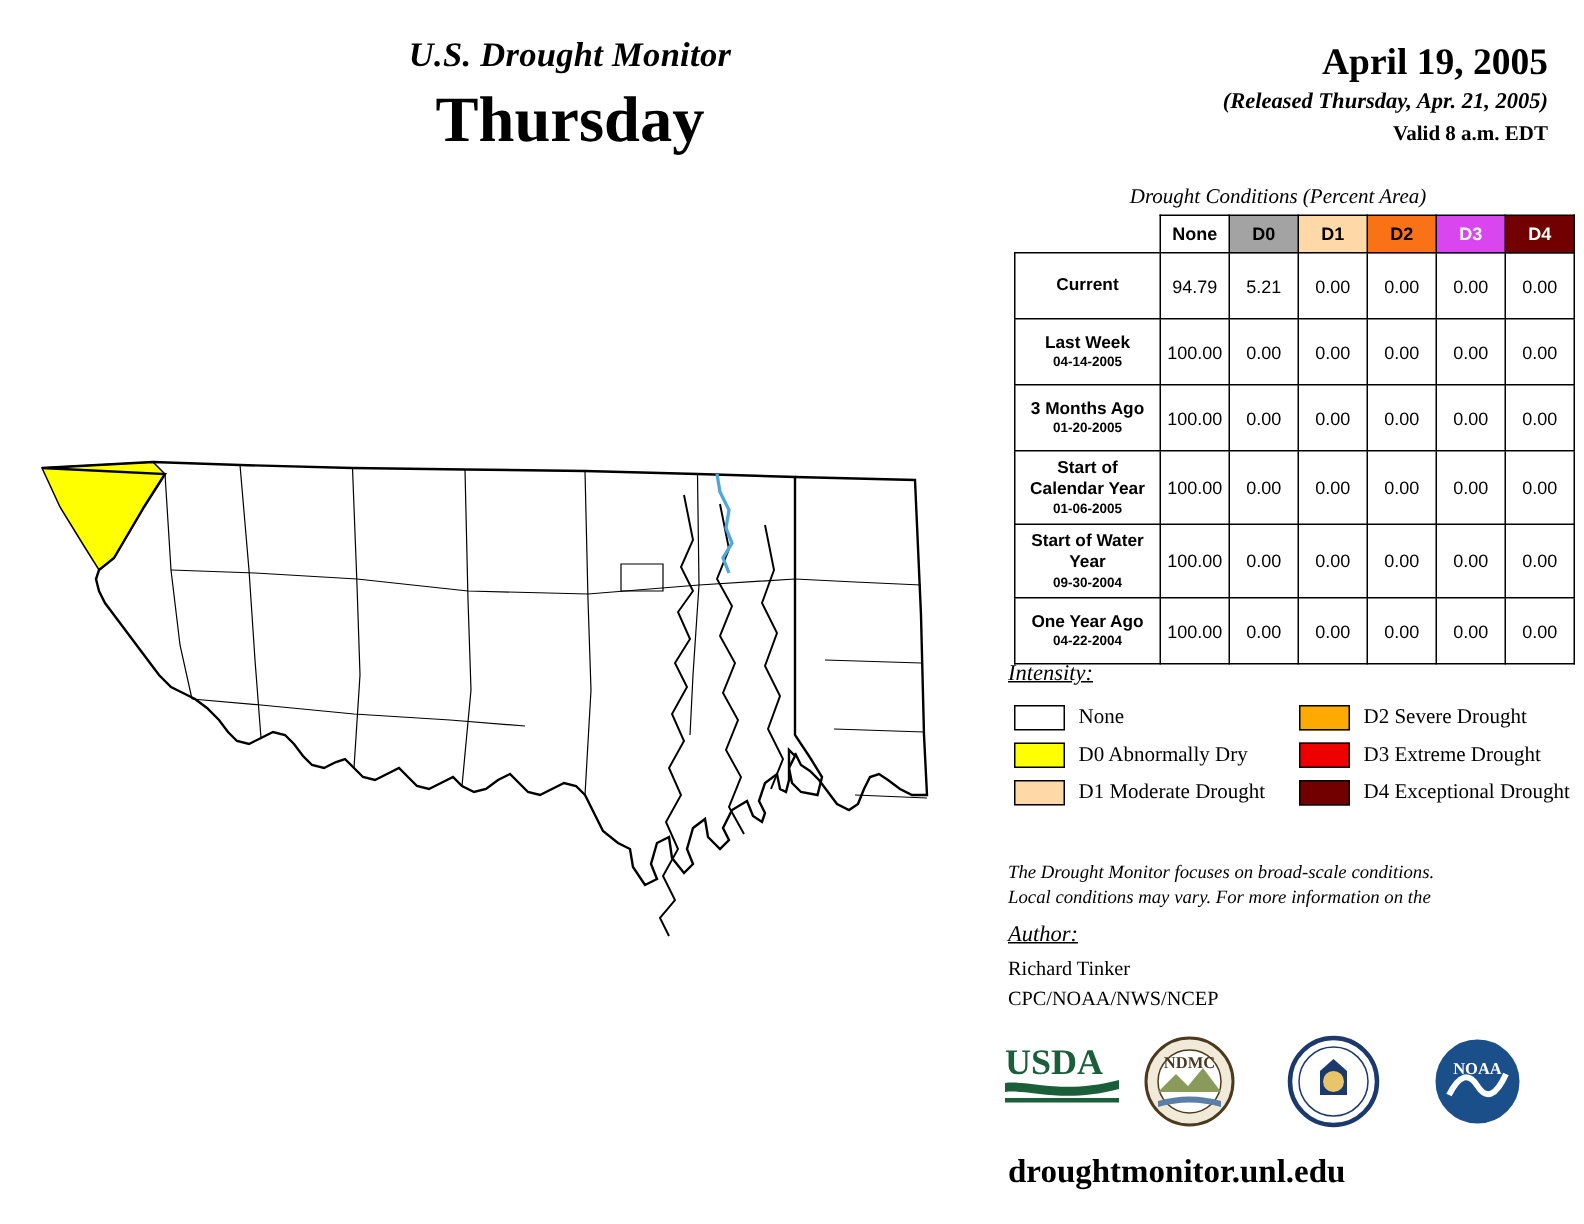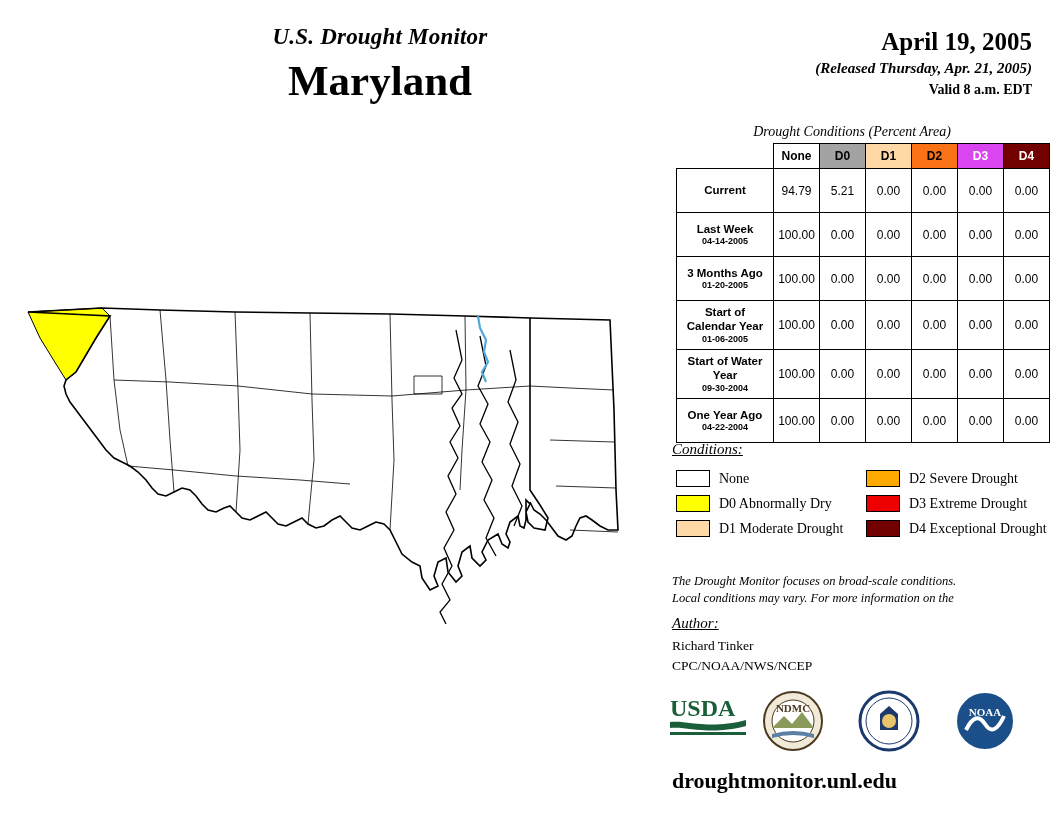--- a/index.html
+++ b/index.html
@@ -210,21 +210,21 @@
     top: 290px;
     width: 640px;
     height: 360px;
   }
 </style>
 </head>
 <body>
 
 <div id="title-block">
   <div id="dm-title">U.S. Drought Monitor</div>
-  <div id="state-title">Maryland</div>
+  <div id="state-title">Thursday</div>
 </div>
 
 <div id="date-block">
   <div id="date-main">April 19, 2005</div>
   <div id="date-released">(Released Thursday, Apr. 21, 2005)</div>
   <div id="date-valid">Valid 8 a.m. EDT</div>
 </div>
 
 <div id="map-wrap">
   <svg width="640" height="360" viewBox="0 0 640 360" xmlns="http://www.w3.org/2000/svg">
@@ -364,21 +364,21 @@
       <td class="val">100.00</td>
       <td class="val">0.00</td>
       <td class="val">0.00</td>
       <td class="val">0.00</td>
       <td class="val">0.00</td>
       <td class="val">0.00</td>
     </tr>
   </tbody>
 </table>
 
-<div id="legend-title">Conditions:</div>
+<div id="legend-title">Intensity:</div>
 
 <div class="legend-item col-left row0">
   <span class="legend-swatch" style="background:#ffffff"></span>
   <span class="legend-label">None</span>
 </div>
 <div class="legend-item col-left row1">
   <span class="legend-swatch" style="background:#ffff00"></span>
   <span class="legend-label">D0 Abnormally Dry</span>
 </div>
 <div class="legend-item col-left row2">

